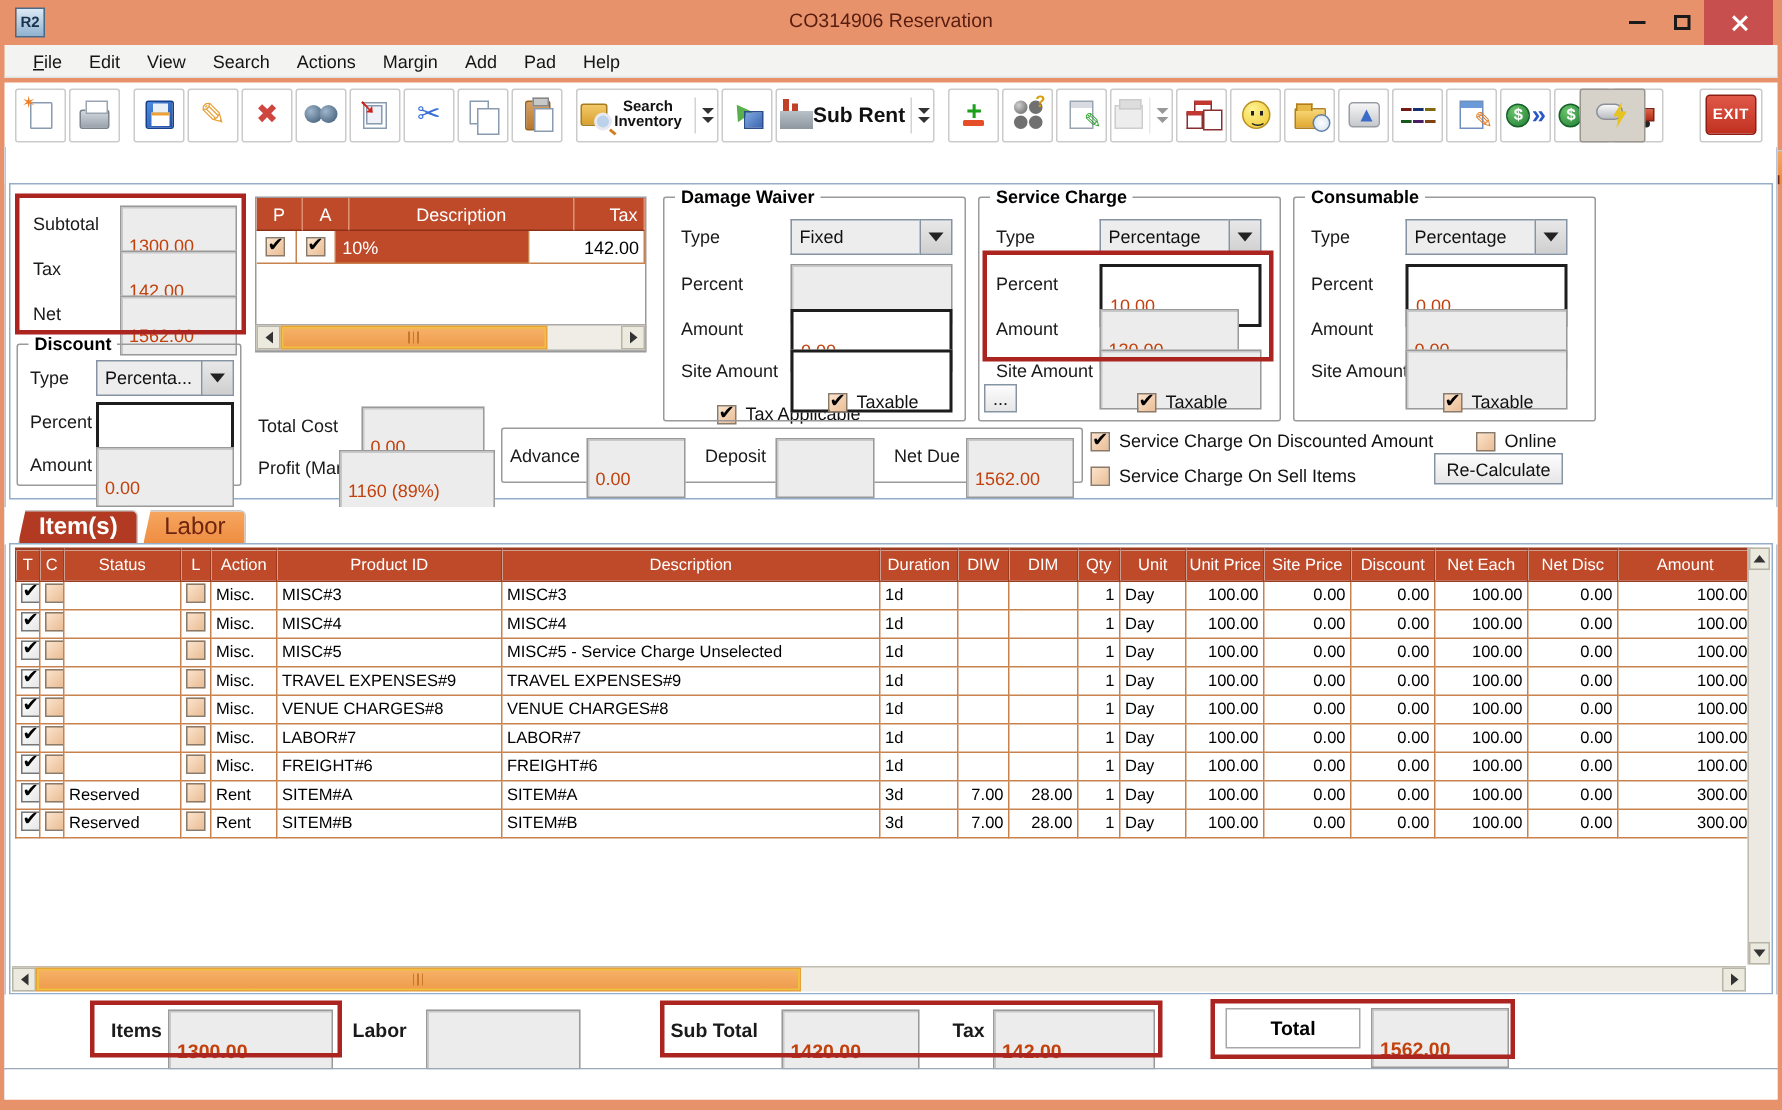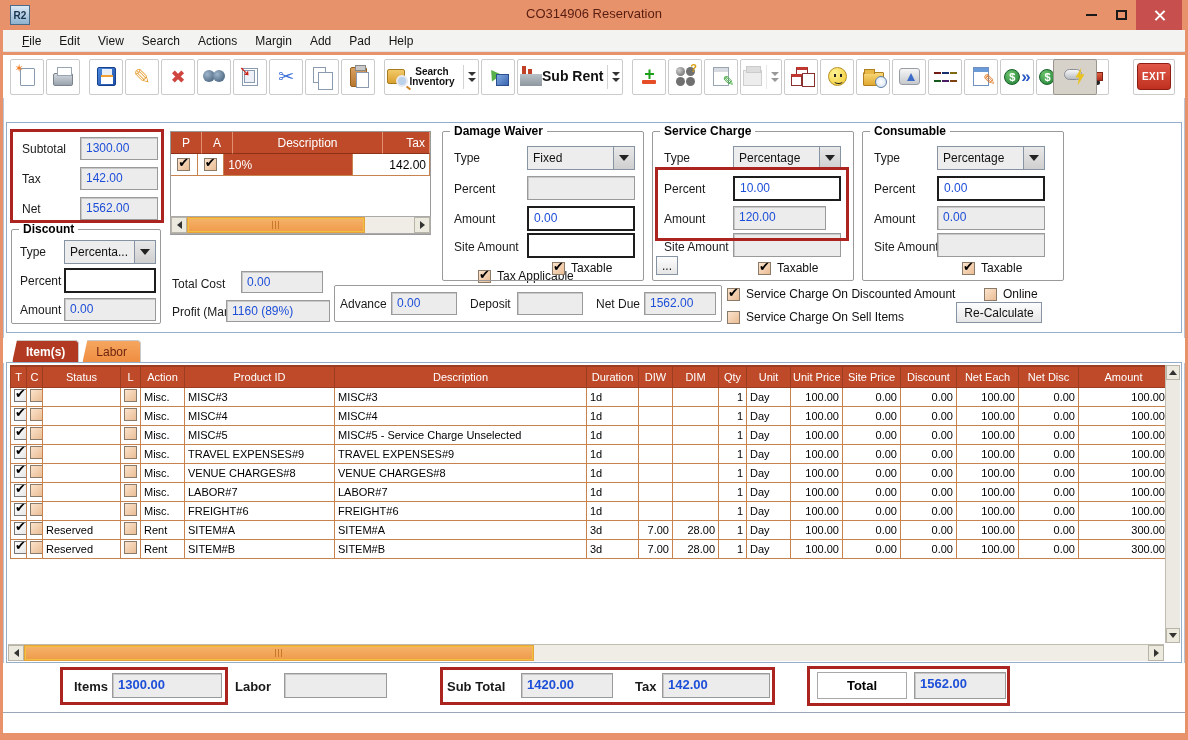--- a/index.html
+++ b/index.html
@@ -98,29 +98,29 @@
 .i-truck::before{content:"";position:absolute;left:0;top:1px;width:15px;height:10px;background:linear-gradient(#7cc05c,#3f8a2e);border:1px solid #2e6c20}
 .i-truck::after{content:"";position:absolute;right:2px;top:4px;width:8px;height:7px;background:linear-gradient(#e06040,#b03020);border:1px solid #802418}
 .i-truck b{position:absolute;bottom:0;left:3px;width:5px;height:5px;border-radius:50%;background:#222;box-shadow:13px 0 0 #222}
 .i-bolt{width:22px;height:20px;position:relative}
 .i-bolt::before{content:"";position:absolute;left:0;top:2px;width:16px;height:9px;border-radius:6px;background:linear-gradient(#f8f8f8,#b8bcc2);border:1px solid #8c9096}
 .i-bolt::after{content:"";position:absolute;right:0;top:1px;width:12px;height:18px;background:#e8c21e;clip-path:polygon(62% 0,12% 56%,42% 56%,30% 100%,88% 38%,52% 38%)}
 .exit-inner{background:linear-gradient(#e05848,#c03020);border:1px solid #8c1e14;border-radius:3px;color:#fff;font-size:10px;font-weight:bold;padding:7px 4px;letter-spacing:.5px}
 
 
 .tabbar{position:absolute;top:98px;left:3px;width:1182px;height:25px;background:#fff;display:flex;align-items:flex-end;padding-left:9px;gap:3px}
-.tab{height:23px;padding:0 13px;background:linear-gradient(#f6a65f,#ee8c40);border:1px solid #c9c9c9;border-bottom:none;border-radius:2px 4px 0 0;display:flex;align-items:center;font-size:12px;color:#6e2410;clip-path:polygon(5px 0,100% 0,100% 100%,0 100%)}
+.tab{height:23px;padding:0 13px;background:linear-gradient(#f6a65f,#ee8c40);border:1px solid #c9c9c9;border-bottom:none;border-radius:2px 4px 0 0;display:flex;align-items:center;font-size:16px;color:#6e2410;clip-path:polygon(5px 0,100% 0,100% 100%,0 100%)}
 .tab.active{background:#B23A22;color:#fff;font-weight:bold}
 
 
 .content-bg{position:absolute;top:98px;left:3px;width:1182px;height:635px;background:#fff;border-left:1px solid #b8c6d8;border-right:1px solid #b8c6d8}
 .panel{position:absolute;background:#fff;border:1px solid #94aec9}
 .lbl{position:absolute;font-size:12px;color:#1a1a1a;white-space:nowrap}
 .lbl.b{font-weight:bold;font-size:13px}
-.fld{position:absolute;font-size:12px;color:#1d4ed8;padding:3px 5px;white-space:nowrap;overflow:hidden}
+.fld{position:absolute;font-size:12px;color:#c2410c;padding:19px 5px;white-space:nowrap;overflow:hidden}
 .fld.gray{background:#ececec;border:1px solid #9a9a9a;box-shadow:inset 1px 1px 0 #c8c8c8}
 .fld.white{background:#fff;border:2px solid #1d1d1d}
 .fld.bold{font-weight:bold;font-size:13px}
 .group{position:absolute;border:1px solid #9a9a9a;border-radius:2px}
 .group-title{position:absolute;top:-8px;left:7px;background:#fff;padding:0 4px;font-weight:bold;font-size:12px;color:#000}
 .combo{position:absolute;display:flex;height:24px}
 .combo .val{flex:1;background:#ededed;border:1px solid #8593a3;border-right:none;display:flex;align-items:center;padding:0 5px;font-size:12px;color:#111;overflow:hidden;white-space:nowrap}
 .combo .arr{width:22px;background:linear-gradient(#e8e8e8,#cfcfcf);border:1px solid #8593a3;display:flex;align-items:center;justify-content:center}
 .combo .arr i{width:0;height:0;border-left:5px solid transparent;border-right:5px solid transparent;border-top:6px solid #222}
 .cbx{width:13px;height:13px;border:1px solid #8a7a6a;background:linear-gradient(135deg,#fbe3cc,#eabd95);position:relative;display:inline-block;flex:none}

